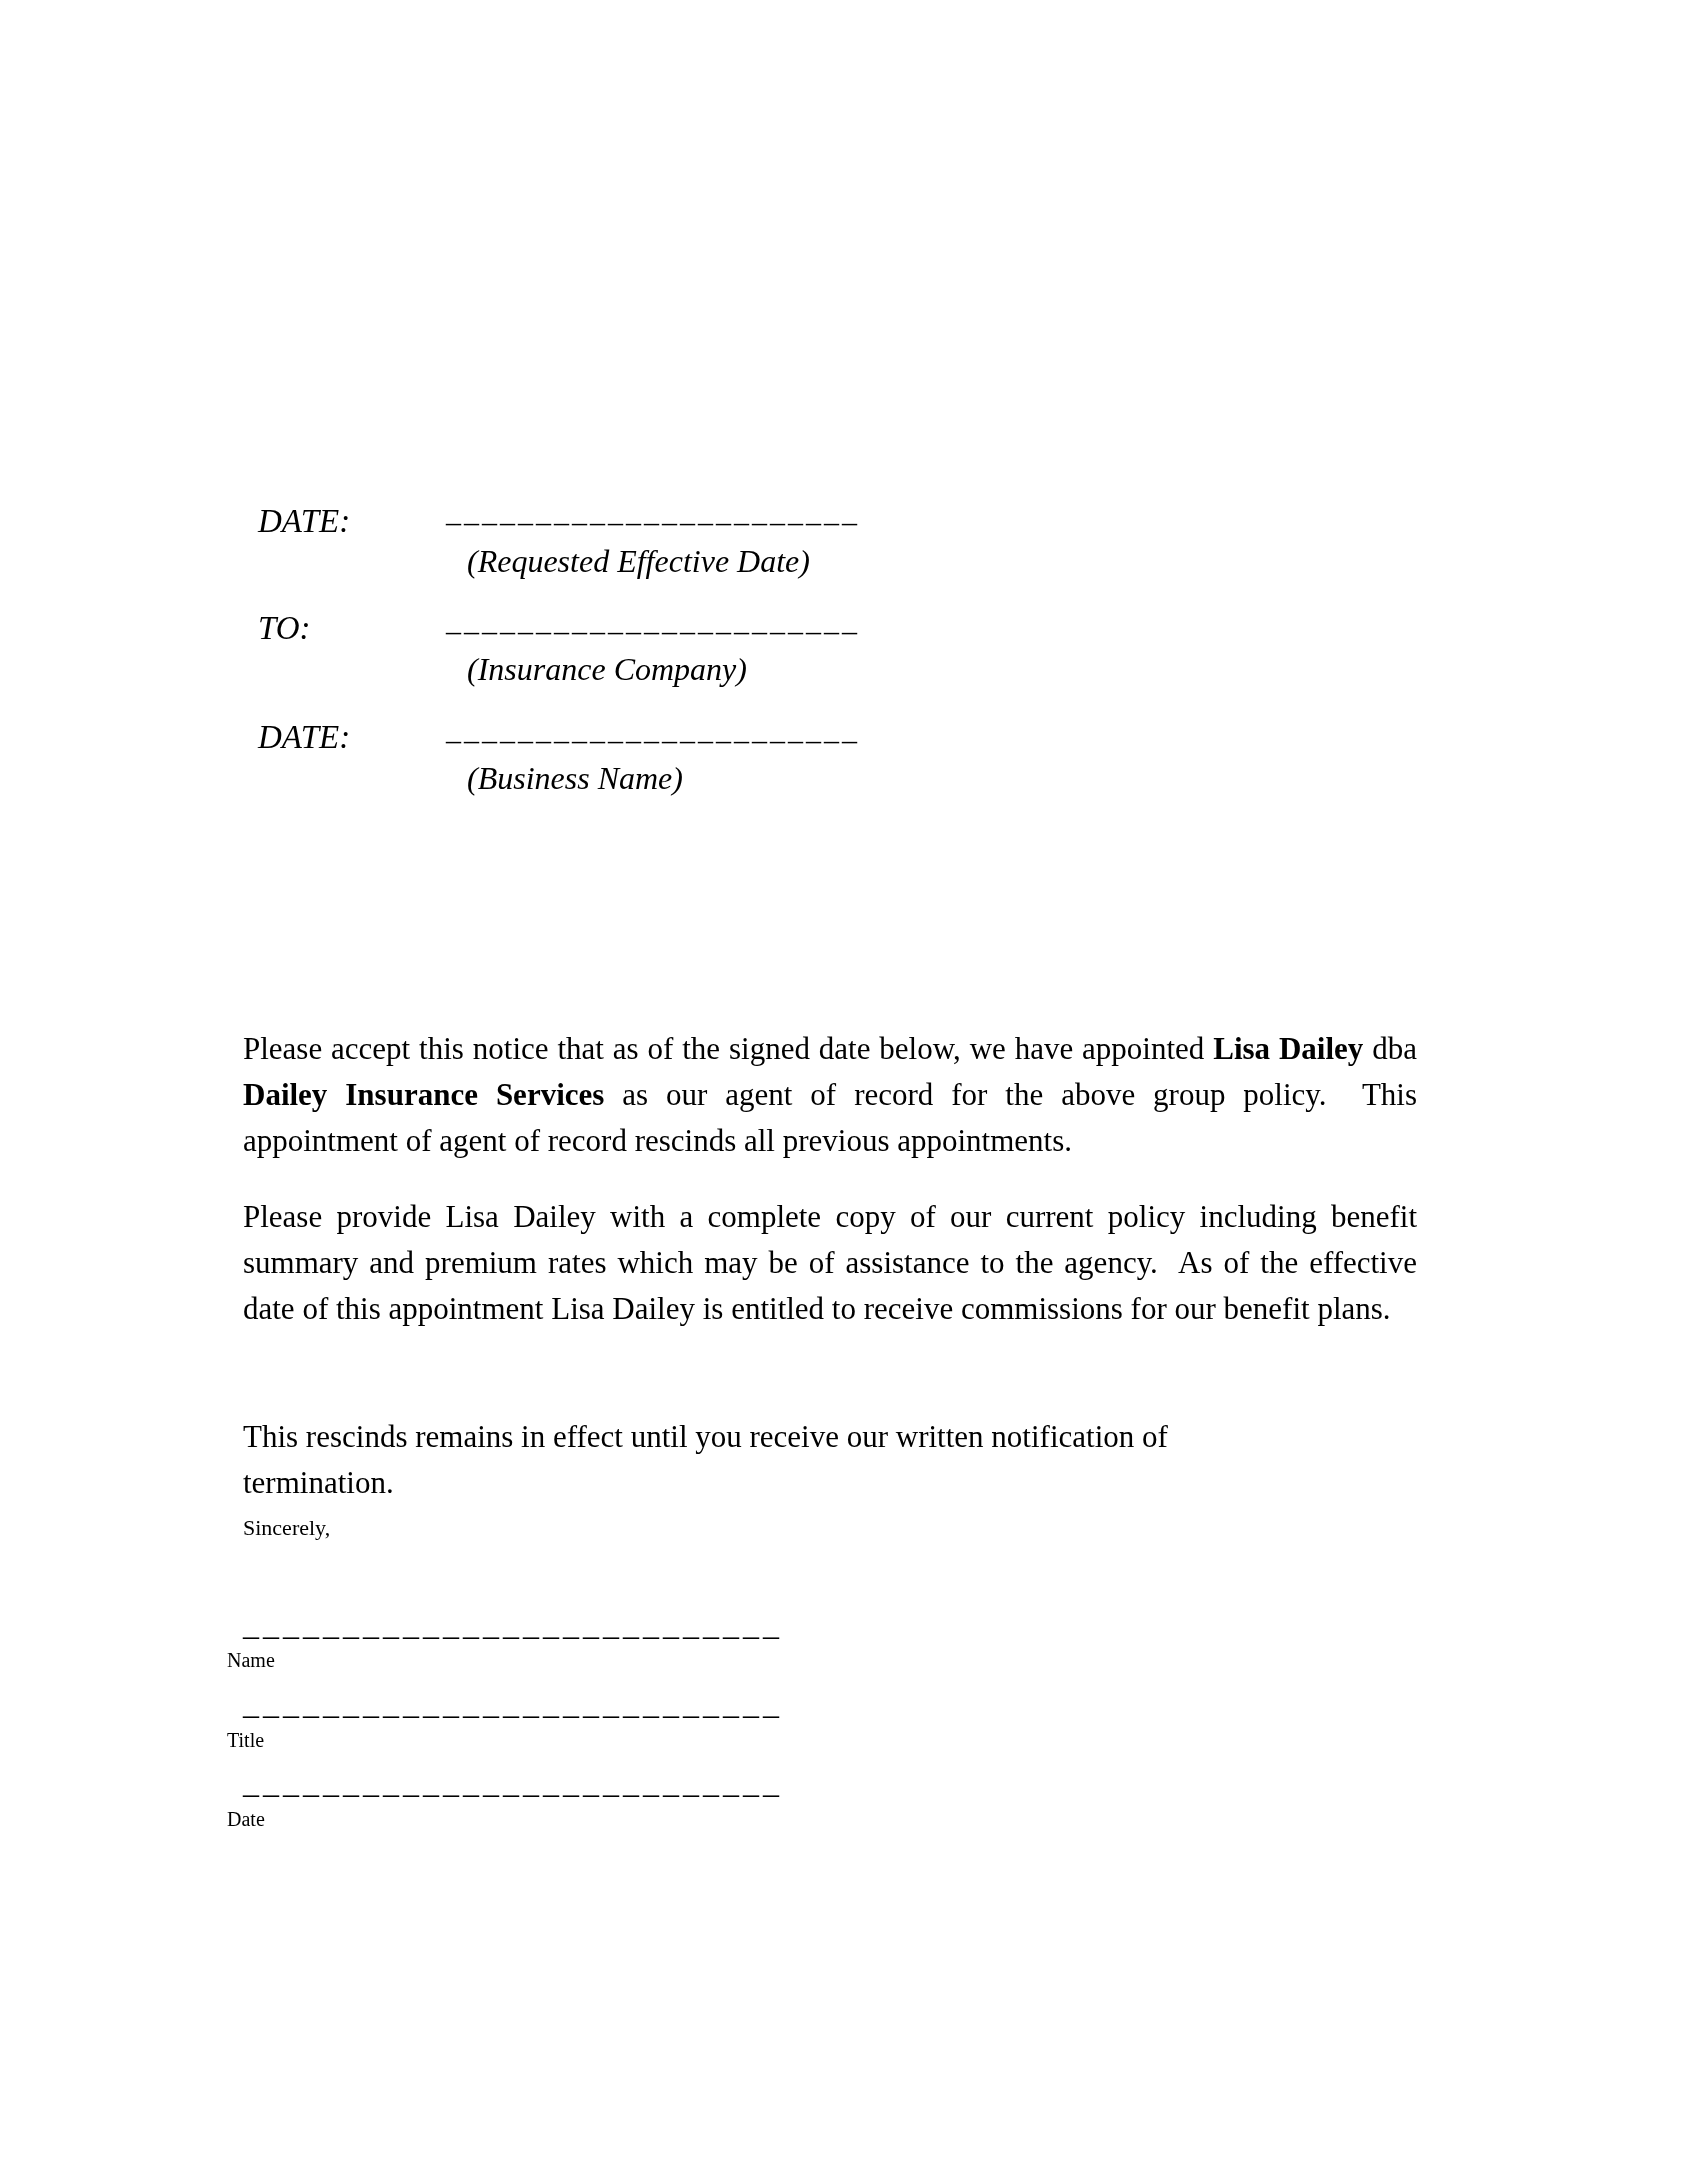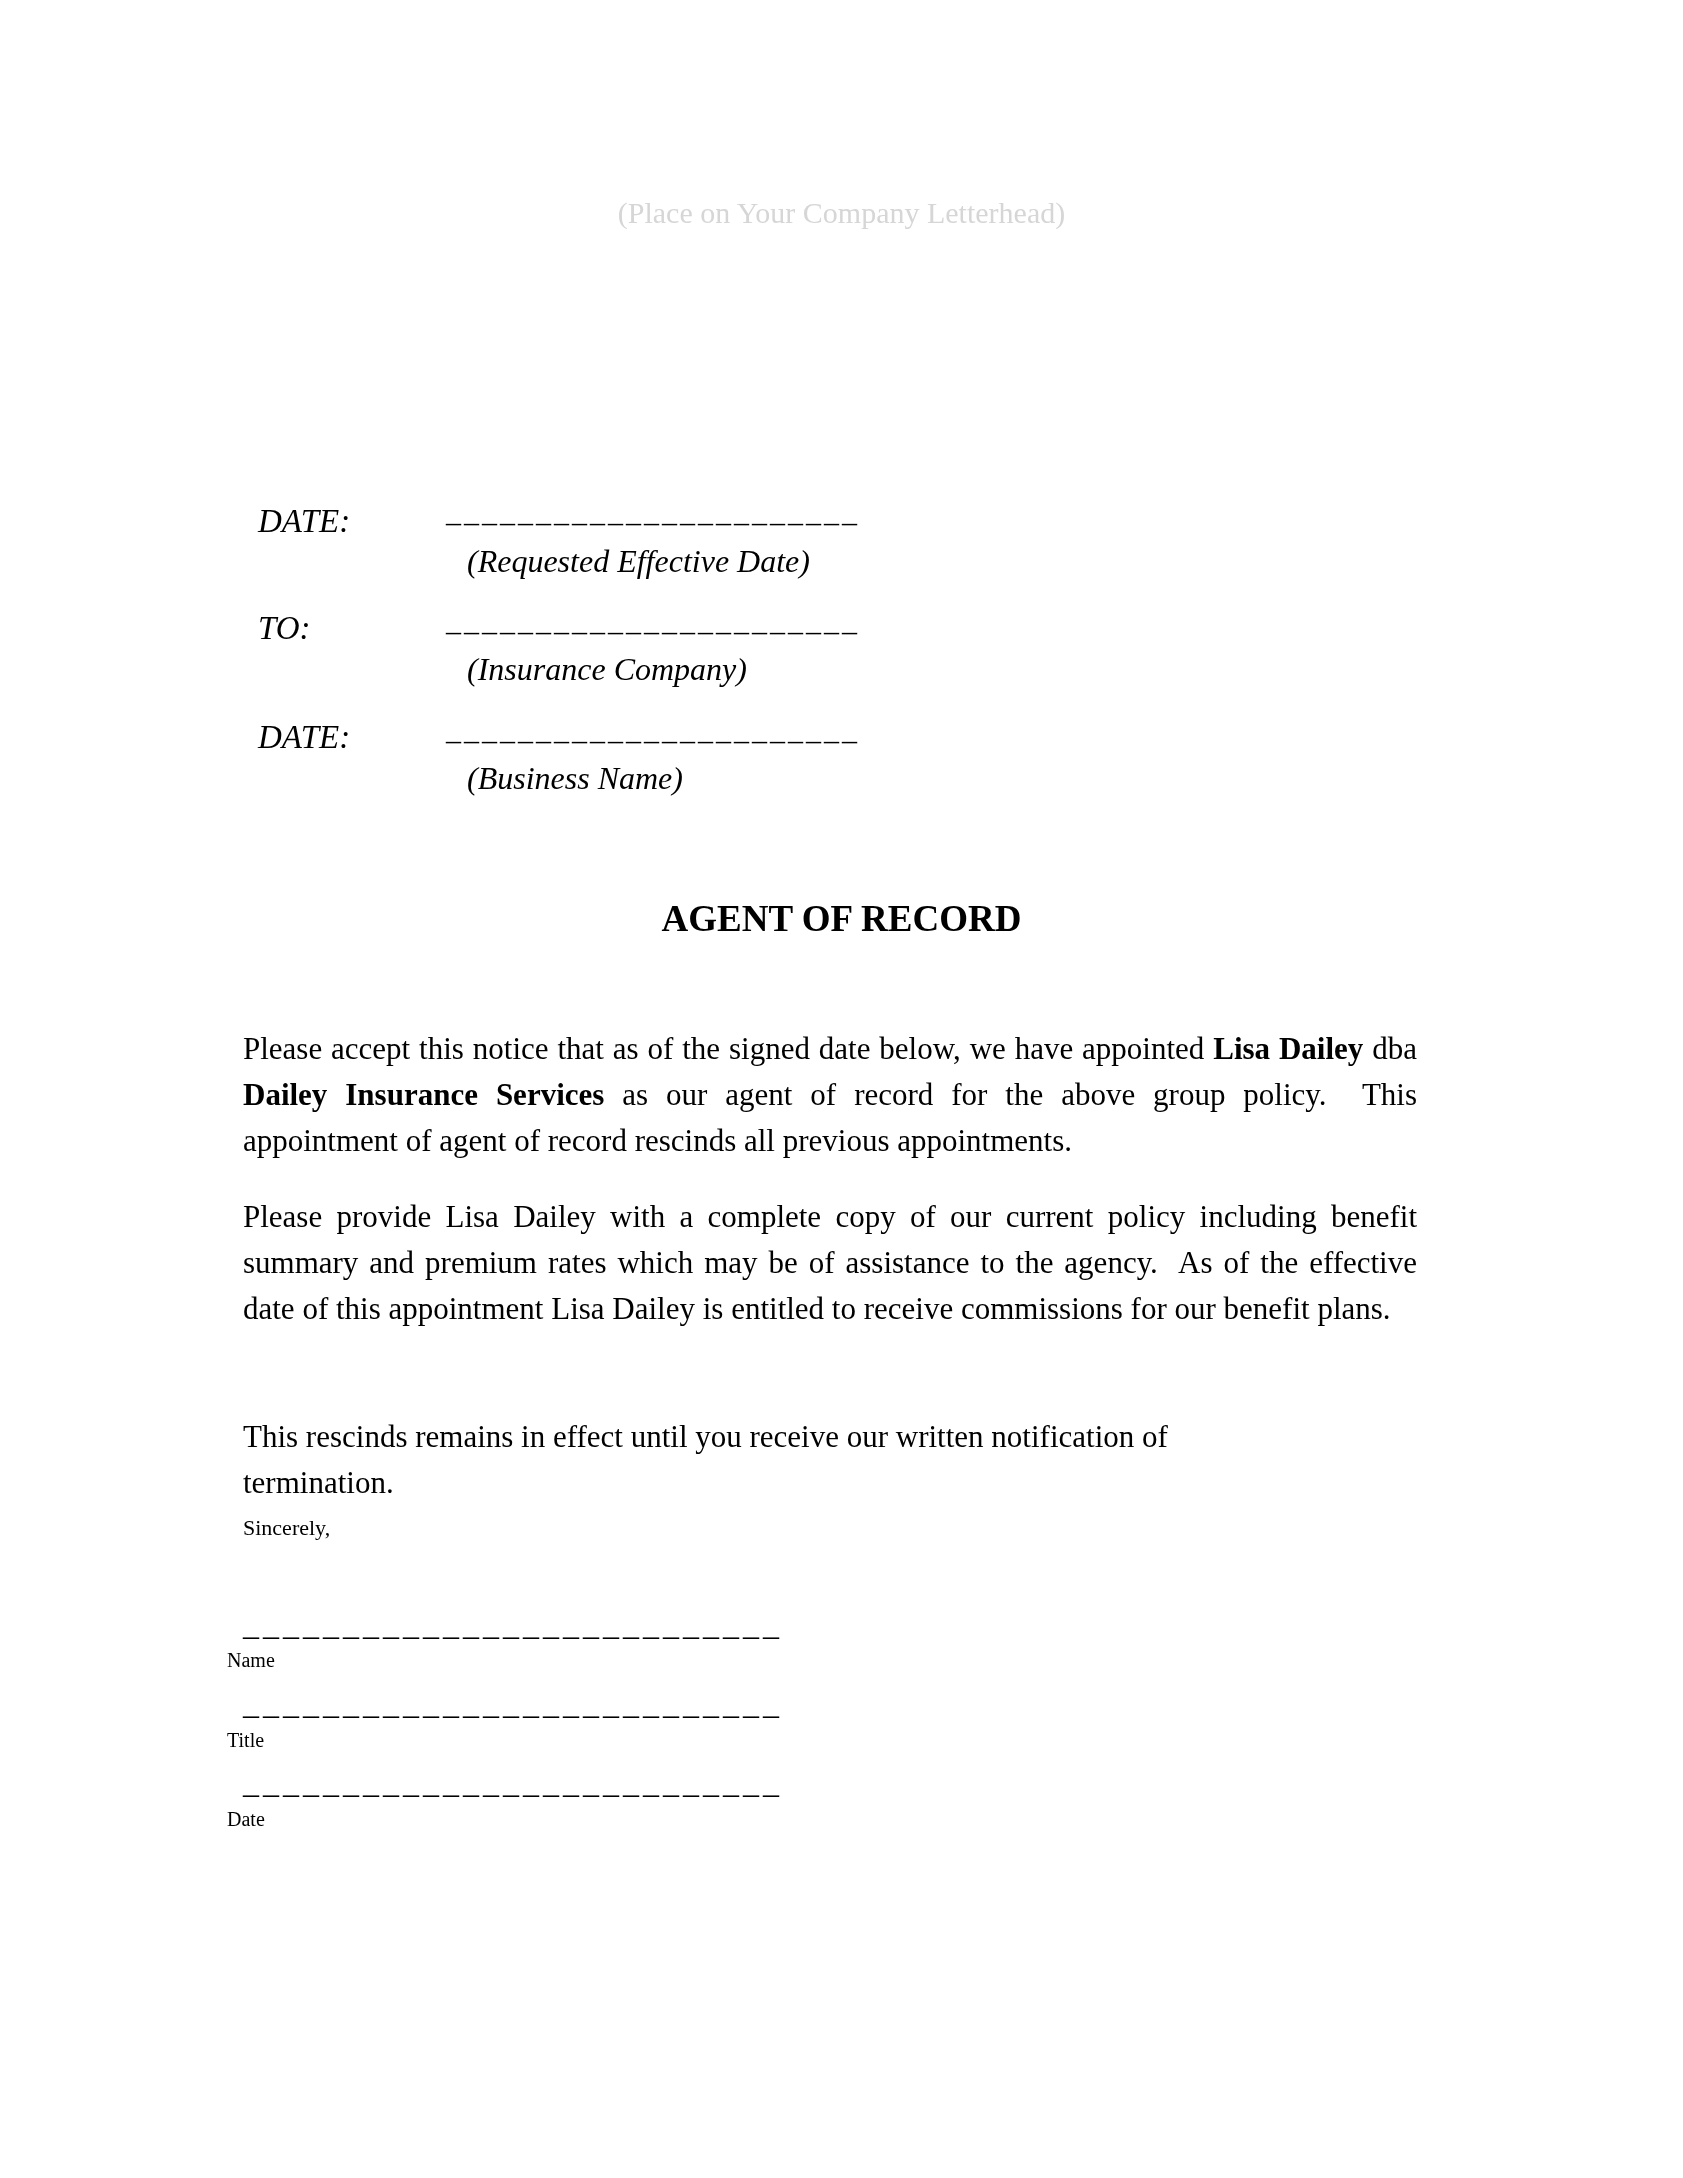--- a/index.html
+++ b/index.html
@@ -80,35 +80,33 @@
     position: absolute;
     left: 227px;
     font-size: 20px;
   }
 </style>
 </head>
 <body>
 
 <div class="page">
 
-  <div class="letterhead-note">(Place on Your Company Letterhead)</div>
 
   <div class="field-label" style="top:503px">DATE:</div>
   <div class="field-line" style="top:495px">_______________________</div>
   <div class="field-caption" style="top:543px">(Requested Effective Date)</div>
 
   <div class="field-label" style="top:610px">TO:</div>
   <div class="field-line" style="top:604px">_______________________</div>
   <div class="field-caption" style="top:651px">(Insurance Company)</div>
 
   <div class="field-label" style="top:719px">DATE:</div>
   <div class="field-line" style="top:713px">_______________________</div>
   <div class="field-caption" style="top:760px">(Business Name)</div>
 
-  <div class="doc-title">AGENT OF RECORD</div>
 
   <div class="para justified" style="top:1026px"><span>Please accept this notice that as of the signed date below, we have appointed </span><b>Lisa Dailey</b><span> dba </span><b>Dailey Insurance Services</b><span> as our agent of record for the above group policy.  This appointment of agent of record rescinds all previous appointments.</span></div>
 
   <div class="para justified" style="top:1194px">Please provide Lisa Dailey with a complete copy of our current policy including benefit summary and premium rates which may be of assistance to the agency.  As of the effective date of this appointment Lisa Dailey is entitled to receive commissions for our benefit plans.</div>
 
   <div class="para" style="top:1414px">This rescinds remains in effect until you receive our written notification of
 termination.</div>
 
   <div class="closing">Sincerely,</div>
 

